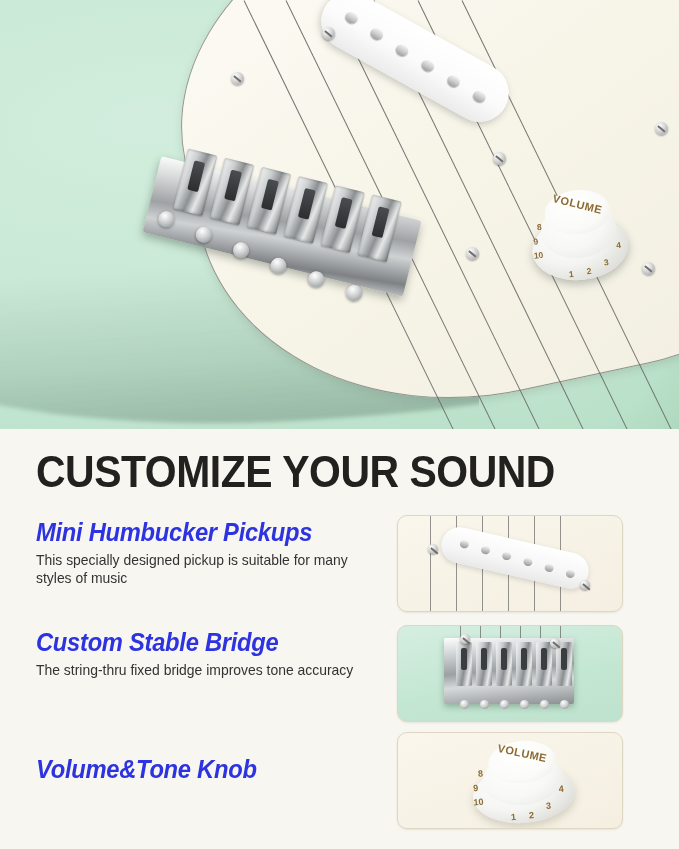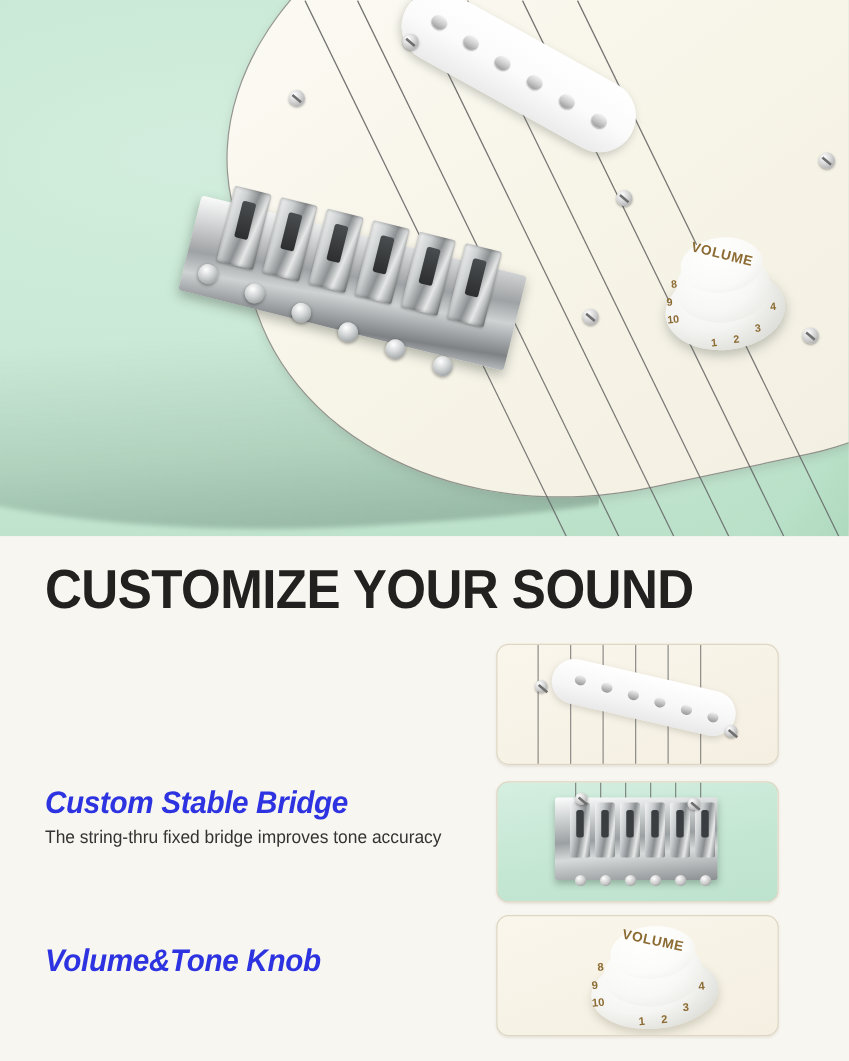--- a/index.html
+++ b/index.html
@@ -309,20 +309,24 @@
       <div class="knob-num" style="left:56px; top:81px;">2</div>
       <div class="knob-num" style="left:74px; top:74px;">3</div>
       <div class="knob-num" style="left:88px; top:58px;">4</div>
     </div>
   </div>
 
   <div class="panel">
 
     <div class="headline">CUSTOMIZE YOUR SOUND</div>
 
+    <div class="feature" style="top:88px;">
+      <div class="feature-title">Mini Humbucker Pickups</div>
+      <div class="feature-desc">This specially designed pickup is suitable for many styles of music</div>
+    </div>
 
     <div class="feature" style="top:325px;">
       <div class="feature-title">Volume&amp;Tone Knob</div>
 
     </div>
 
     <div class="feature" style="top:198px;">
       <div class="feature-title">Custom Stable Bridge</div>
       <div class="feature-desc">The string-thru fixed bridge improves tone accuracy</div>
     </div>

